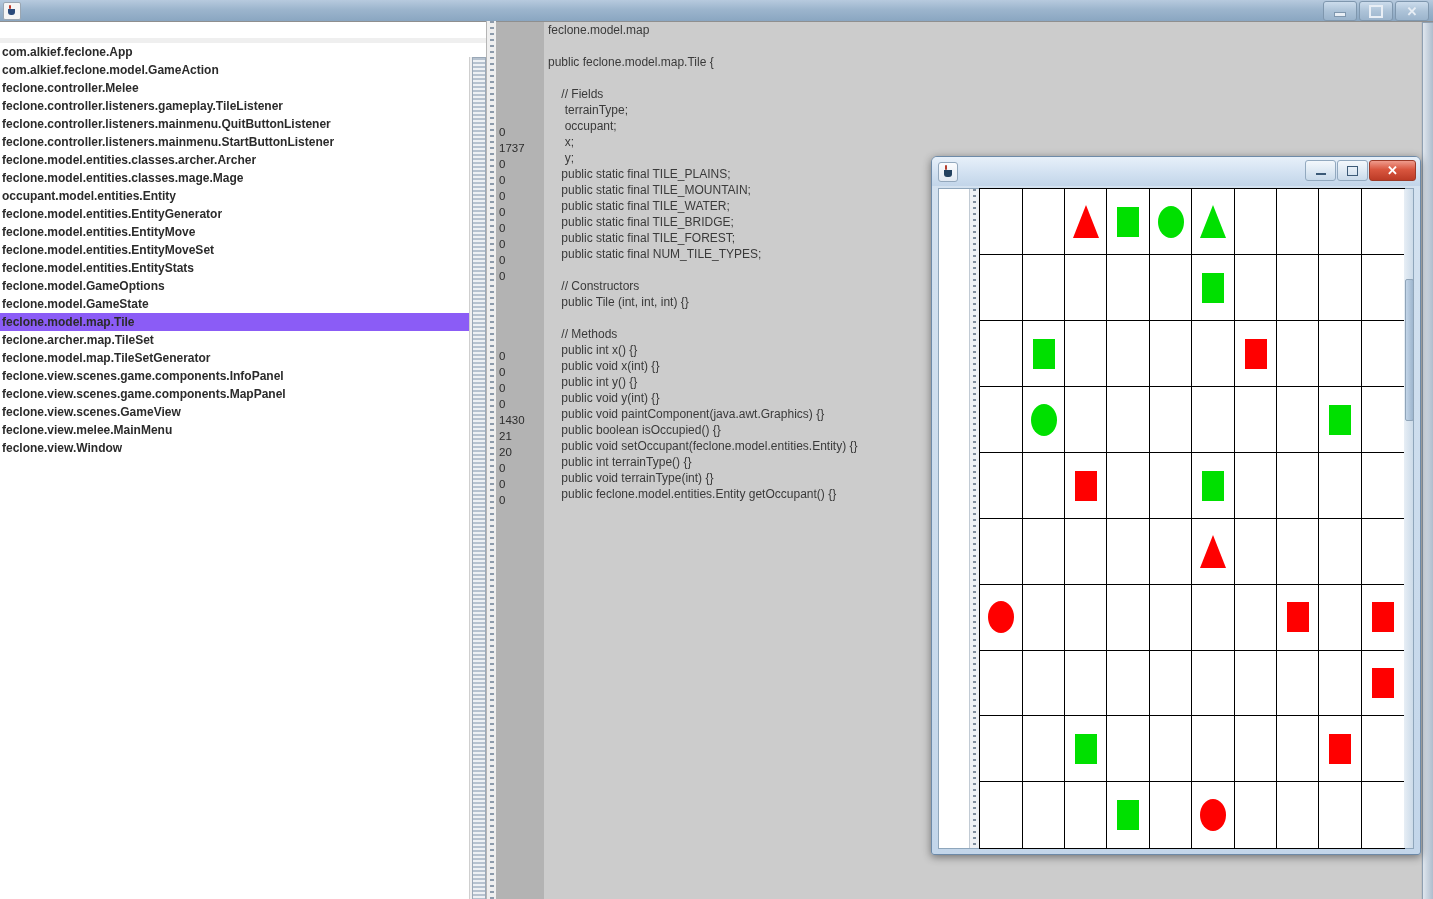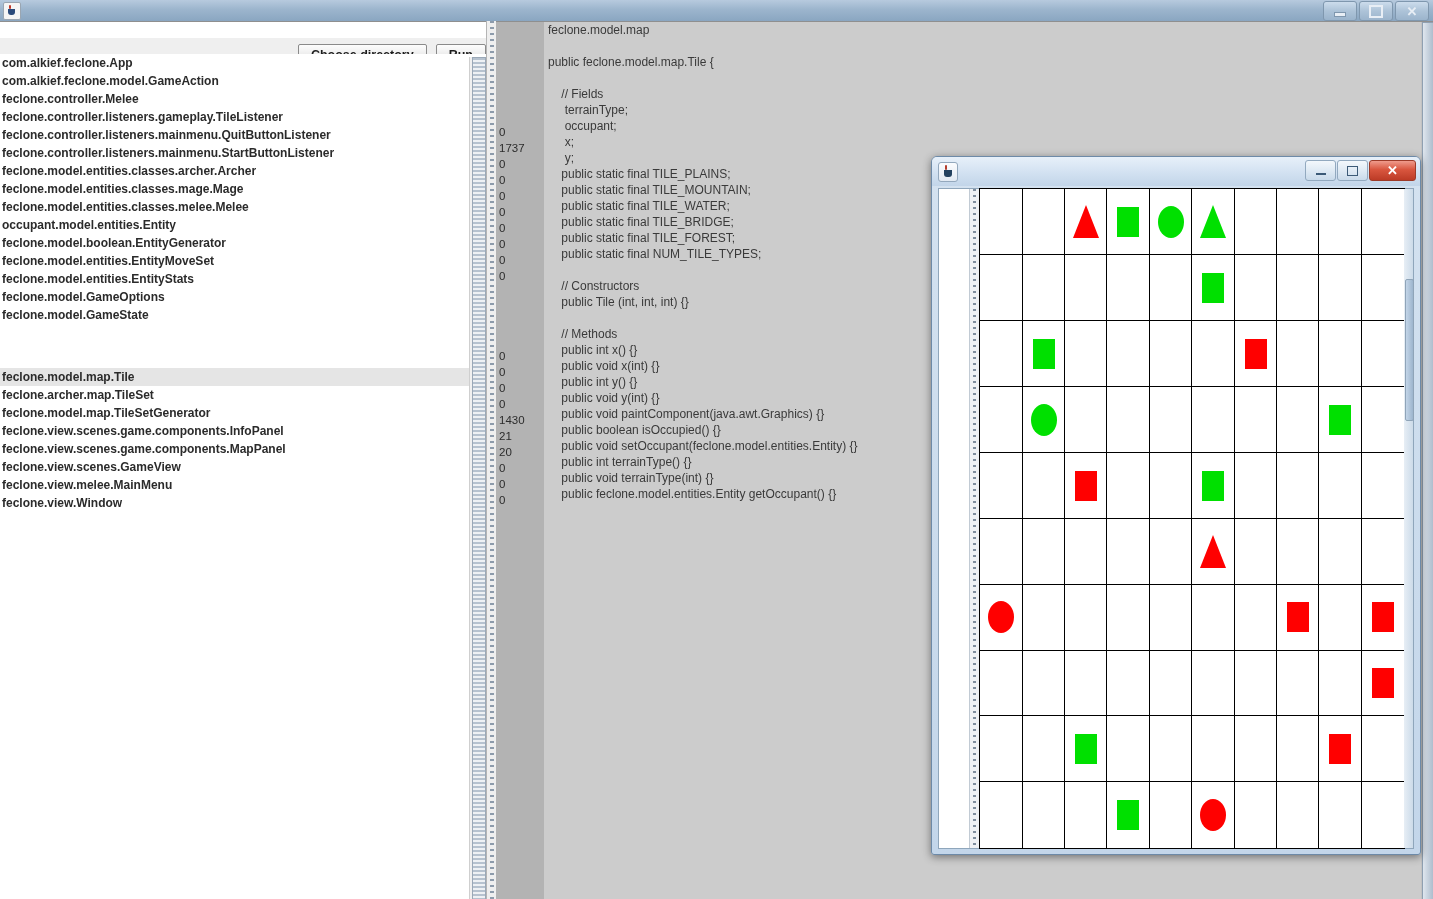--- a/index.html
+++ b/index.html
@@ -138,39 +138,38 @@
     font-size: 12.5px;
     font-weight: bold;
     color: #1b1b1b;
     padding: 4px 12px;
     font-family: "Liberation Sans", sans-serif;
     cursor: default;
     line-height: 1.1;
   }
   .class-list {
     position: absolute;
-    left: 0; top: 32px;
+    left: 0; top: 21px;
     width: 524px; height: 843px;
     background: #ffffff;
     overflow: hidden;
   }
   .class-item {
     height: 18px;
     line-height: 18px;
     padding-left: 2px;
     font-size: 12px;
     font-weight: bold;
     color: #2b2b2b;
     white-space: nowrap;
     font-family: "Liberation Sans", sans-serif;
     cursor: default;
   }
   .class-item.selected {
-    background: #e5e5e5;
-    margin-top: 44px;
+    background: #8b5cf6;
   }
   .left-scrollbar {
     position: absolute;
     right: 0; top: 35px;
     width: 16px; height: 843px;
     background: #f0f0f0;
     border-left: 1px solid #cfcfcf;
   }
   .left-scrollbar .thumb {
     position: absolute;
@@ -423,23 +422,23 @@
       </div>
       <div class="class-list" id="class-list">
           <div class="class-item">com.alkief.feclone.App</div>
           <div class="class-item">com.alkief.feclone.model.GameAction</div>
           <div class="class-item">feclone.controller.Melee</div>
           <div class="class-item">feclone.controller.listeners.gameplay.TileListener</div>
           <div class="class-item">feclone.controller.listeners.mainmenu.QuitButtonListener</div>
           <div class="class-item">feclone.controller.listeners.mainmenu.StartButtonListener</div>
           <div class="class-item">feclone.model.entities.classes.archer.Archer</div>
           <div class="class-item">feclone.model.entities.classes.mage.Mage</div>
-          <div class="class-item">feclone.model.entities.classes.melee.Melee</div>
           <div class="class-item">occupant.model.entities.Entity</div>
-          <div class="class-item">feclone.model.boolean.EntityGenerator</div>
+          <div class="class-item">feclone.model.entities.EntityGenerator</div>
+          <div class="class-item">feclone.model.entities.EntityMove</div>
           <div class="class-item">feclone.model.entities.EntityMoveSet</div>
           <div class="class-item">feclone.model.entities.EntityStats</div>
           <div class="class-item">feclone.model.GameOptions</div>
           <div class="class-item">feclone.model.GameState</div>
           <div class="class-item selected">feclone.model.map.Tile</div>
           <div class="class-item">feclone.archer.map.TileSet</div>
           <div class="class-item">feclone.model.map.TileSetGenerator</div>
           <div class="class-item">feclone.view.scenes.game.components.InfoPanel</div>
           <div class="class-item">feclone.view.scenes.game.components.MapPanel</div>
           <div class="class-item">feclone.view.scenes.GameView</div>

